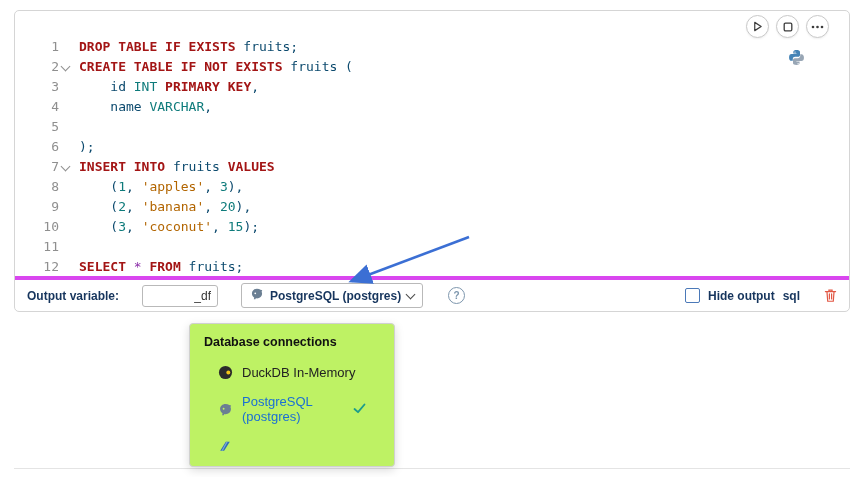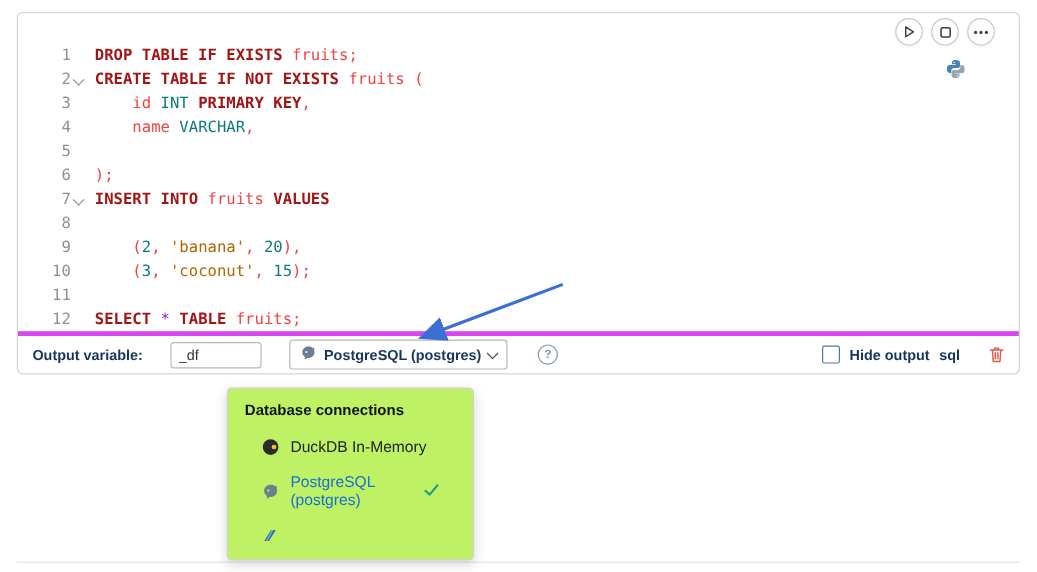--- a/index.html
+++ b/index.html
@@ -27,29 +27,29 @@
   .gutter .num{display:block;width:44px;text-align:right;}
   .gutter .fold{position:absolute;left:47px;top:6px;width:6px;height:6px;
                 border-right:1.4px solid #8f8f8f;border-bottom:1.4px solid #8f8f8f;
                 transform:rotate(45deg);}
   .code-text{white-space:pre;padding-left:6px;color:#1a1a1a;}
   .tk-kw{color:var(--kw,#a31515);font-weight:bold;}
   .tk-ty{color:var(--ty,#0e7b7b);}
   .tk-num{color:var(--num,#0e7b7b);}
   .tk-str{color:var(--str,#b26500);}
   .tk-op{color:var(--op,#8b2fa8);}
-  .tk-pl{color:#ef4444;}
+  .tk-pl{color:#0c4a6e;}
 
   
   .cell-footer{position:absolute;left:0;right:0;bottom:0;height:35px;
                border-top:4px solid #d946ef;display:flex;align-items:center;
                padding:0 12px;gap:23px;font-size:12px;box-sizing:border-box;}
   .navy{color:var(--navy,#16355d);font-weight:bold;}
   .outvar-input{width:62px;height:20px;border:1px solid #b9b9b9;border-radius:3px;
-                font:12px "Liberation Sans",sans-serif;color:#333;padding:0 6px;}
+                font:12px "Liberation Sans",sans-serif;color:#333;padding:0 6px;text-align:right;}
   .conn-btn{display:flex;align-items:center;gap:6px;border:1px solid #b9b9b9;
             border-radius:3px;background:#fff;padding:3px 8px;cursor:pointer;}
   .conn-btn .label{color:var(--navy,#16355d);font-weight:bold;font-size:12px;}
   .chev{width:6px;height:6px;border-right:1.5px solid #4a4a4a;
         border-bottom:1.5px solid #4a4a4a;transform:rotate(45deg);margin-top:-3px;}
   .help-btn{width:15px;height:15px;border:1.4px solid #7d96ad;border-radius:50%;
             color:#7d96ad;font-size:10px;font-weight:bold;display:flex;
             align-items:center;justify-content:center;background:#fff;margin-left:2px;}
   .footer-right{margin-left:auto;display:flex;align-items:flex-end;gap:8px;}
   .checkbox{width:13px;height:13px;border:1.5px solid #4b79b8;border-radius:2px;
@@ -154,20 +154,21 @@
           <span class="gutter">
             <span class="num">7</span>
             <span class="fold"></span>
           </span>
           <span class="code-text"><span class="tk-kw">INSERT INTO</span><span class="tk-pl"> fruits </span><span class="tk-kw">VALUES</span></span>
         </div>
         <div class="code-line">
           <span class="gutter">
             <span class="num">8</span>
           </span>
+          <span class="code-text"><span class="tk-pl">    (</span><span class="tk-num">1</span><span class="tk-pl">, </span><span class="tk-str">'apples'</span><span class="tk-pl">, </span><span class="tk-num">3</span><span class="tk-pl">),</span></span>
         </div>
         <div class="code-line">
           <span class="gutter">
             <span class="num">9</span>
           </span>
           <span class="code-text"><span class="tk-pl">    (</span><span class="tk-num">2</span><span class="tk-pl">, </span><span class="tk-str">'banana'</span><span class="tk-pl">, </span><span class="tk-num">20</span><span class="tk-pl">),</span></span>
         </div>
         <div class="code-line">
           <span class="gutter">
             <span class="num">10</span>
@@ -177,21 +178,21 @@
         <div class="code-line">
           <span class="gutter">
             <span class="num">11</span>
           </span>
           <span class="code-text"></span>
         </div>
         <div class="code-line">
           <span class="gutter">
             <span class="num">12</span>
           </span>
-          <span class="code-text"><span class="tk-kw">SELECT</span><span class="tk-pl"> </span><span class="tk-op">*</span><span class="tk-pl"> </span><span class="tk-kw">TABLE</span><span class="tk-pl"> fruits;</span></span>
+          <span class="code-text"><span class="tk-kw">SELECT</span><span class="tk-pl"> </span><span class="tk-op">*</span><span class="tk-pl"> </span><span class="tk-kw">FROM</span><span class="tk-pl"> fruits;</span></span>
         </div>
       </div>
 
     <div class="cell-footer">
       <span class="navy">Output variable:</span>
       <input class="outvar-input" type="text" value="_df" style="">
       <button class="conn-btn">
         <span class="icn">
           <svg width="14" height="14" viewBox="0 0 16 16">
               <path fill="#6b7f93" d="M8 2C4.7 2 2.2 4.4 2.2 7.5c0 2 1.1 3.7 2.7 4.7L4.3 14h1.9l.4-1.2c.5.1.9.2 1.4.2 3.3 0 5.8-2.4 5.8-5.5 0-.8-.2-1.6-.5-2.2l.7-1.5-2-.7C11 2.4 9.6 2 8 2zM6 6.2a1 1 0 1 1 0 2 1 1 0 0 1 0-2z"></path>

